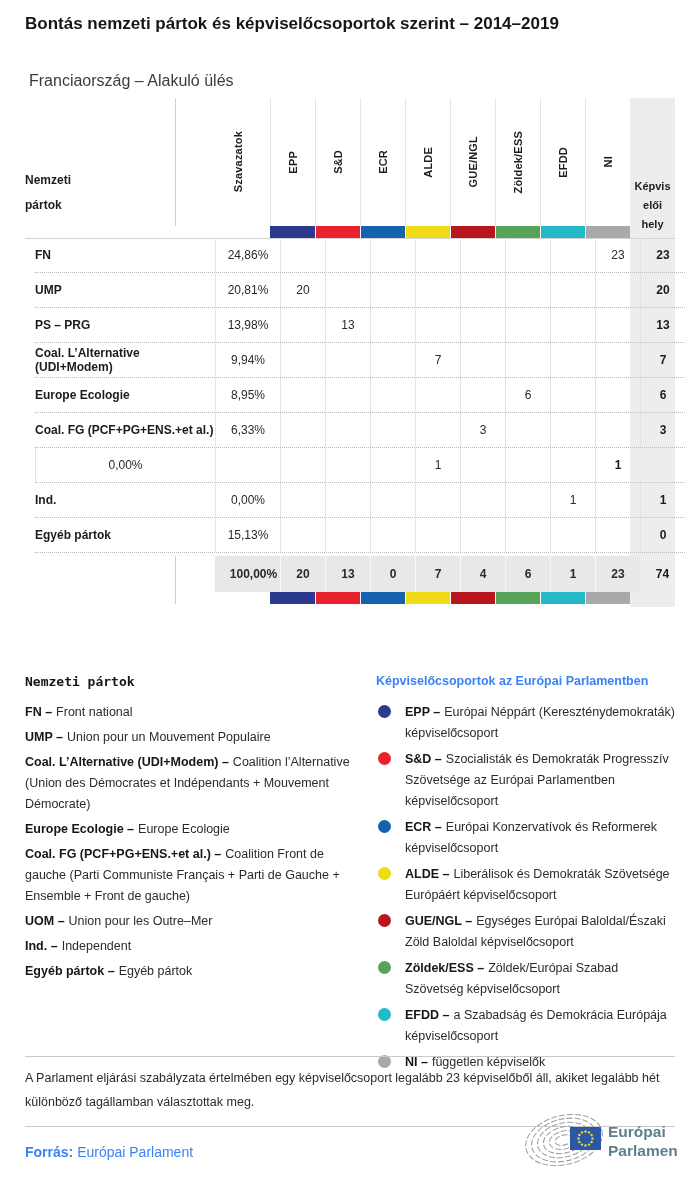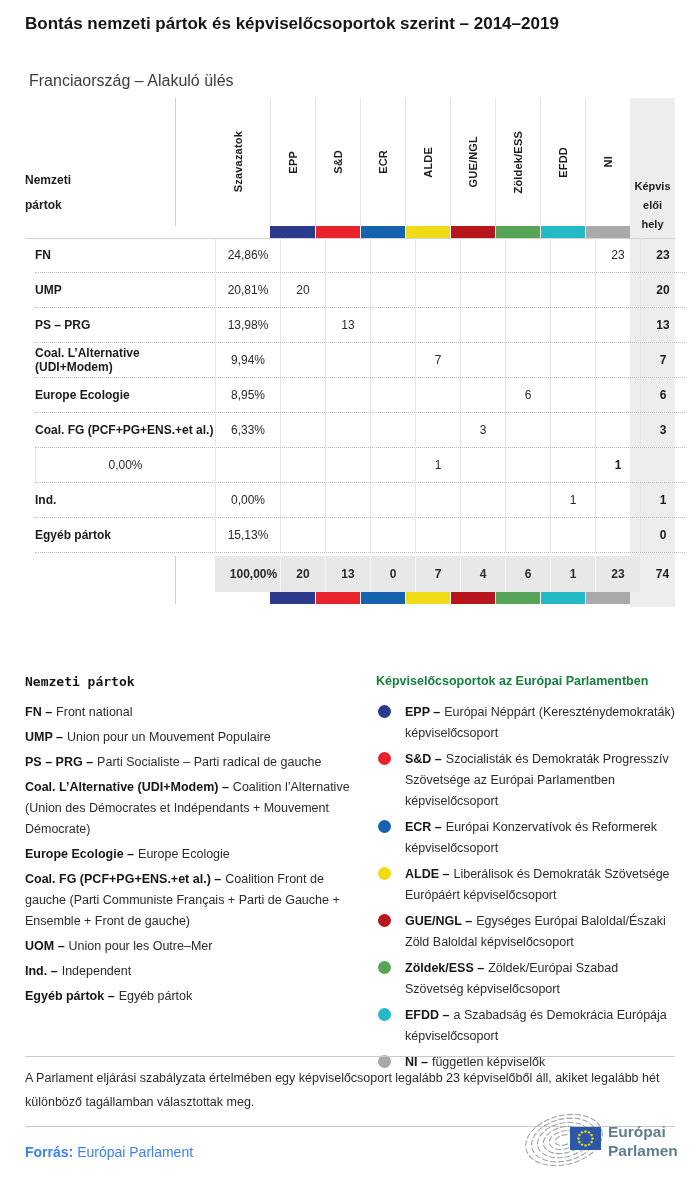--- a/index.html
+++ b/index.html
@@ -58,21 +58,21 @@
   .trow-total .tc.lab, .trow-total .tc.tot { background:transparent; border-left:none; }
   .trow-total .tc.votes { border-left:none;padding-left:12px; }
 
   
   .leg-parties { position:absolute; left:25px; top:674px; width:336px; }
   .leg-parties h3 { font-family:"DejaVu Sans Mono", monospace; font-size:13px; font-weight:700; margin-bottom:13px; color:#161616; }
   .leg-parties p { font-size:12.5px; line-height:21px; margin-bottom:4px; color:#2b2b2b; }
   .leg-parties b { color:#161616; margin-right:4px; }
 
   .leg-groups { position:absolute; left:376px; top:674px; width:300px; }
-  .leg-groups h3 { font-size:12.5px; font-weight:700; margin-bottom:14px; color:#15803d; }
+  .leg-groups h3 { font-size:12.5px; font-weight:700; margin-bottom:14px; color:#3b82f6; }
   .ge { display:flex; margin-bottom:5px; }
   .dot { flex:0 0 13px; width:13px; height:13px; border-radius:50%; margin:3px 14px 0 2px; }
   .ge p { font-size:12.5px; line-height:21px; color:#2b2b2b; }
   .ge b { color:#161616; margin-right:4px; }
 
   
   .note {
     position:absolute; left:25px; top:1056px; width:650px;
     border-top:1px solid #c9c9c9; border-bottom:1px solid #c9c9c9;
     padding:9px 0 12px; font-size:12.5px; line-height:24px; color:#2b2b2b;
@@ -282,21 +282,20 @@
       <div class="bar" style="left: 495px; background-color: rgb(85, 164, 88);"></div>
       <div class="bar" style="left: 540px; background-color: rgb(35, 185, 199);"></div>
       <div class="bar" style="left: 585px; background-color: rgb(169, 169, 169);"></div>
     </div>
   </div>
 
   <div class="leg-parties">
     <h3>Nemzeti pártok</h3>
     <p><b>FN –</b><span>Front national</span></p>
     <p><b>UMP –</b><span>Union pour un Mouvement Populaire</span></p>
-    <p><b>PS – PRG –</b><span>Parti Socialiste – Parti radical de gauche</span></p>
     <p><b>Coal. L’Alternative (UDI+Modem) –</b><span>Coalition l’Alternative (Union des Démocrates et Indépendants + Mouvement Démocrate)</span></p>
     <p><b>Europe Ecologie –</b><span>Europe Ecologie</span></p>
     <p><b>Coal. FG (PCF+PG+ENS.+et al.) –</b><span>Coalition Front de gauche (Parti Communiste Français + Parti de Gauche + Ensemble + Front de gauche)</span></p>
     <p><b>UOM –</b><span>Union pour les Outre–Mer</span></p>
     <p><b>Ind. –</b><span>Independent</span></p>
     <p><b>Egyéb pártok –</b><span>Egyéb pártok</span></p>
   </div>
 
   <div class="leg-groups">
     <h3>Képviselőcsoportok az Európai Parlamentben</h3>

